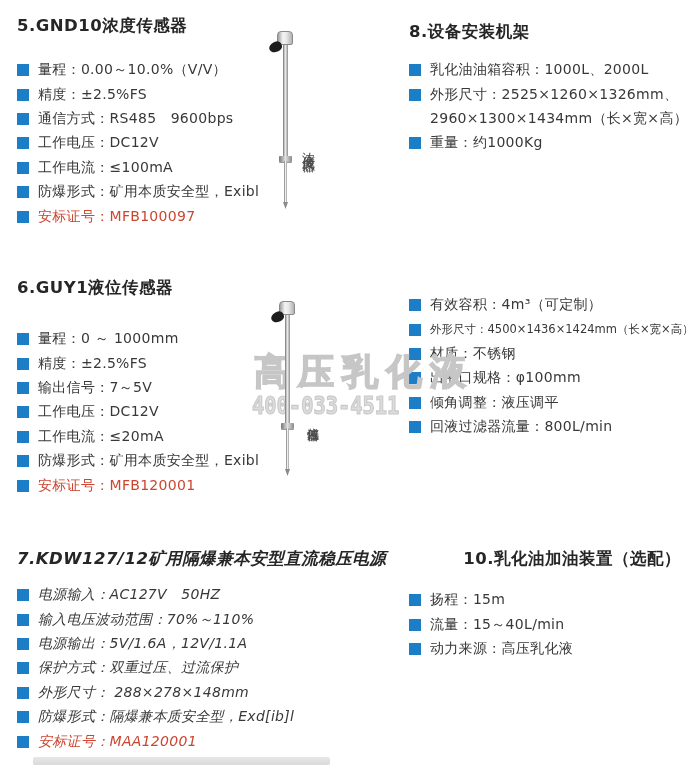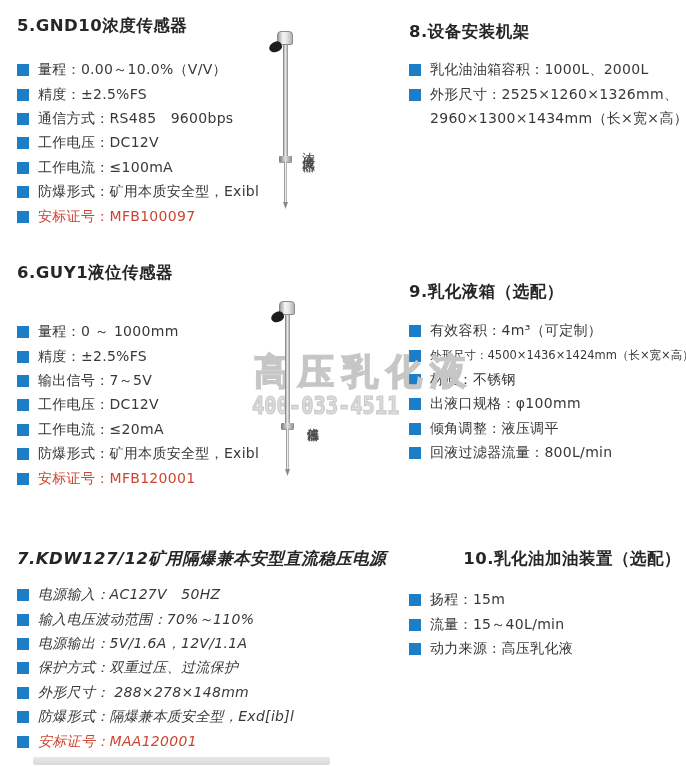--- a/index.html
+++ b/index.html
@@ -12,21 +12,21 @@
              letter-spacing:0.5px;white-space:nowrap;}
   .rows{}
   .row{display:flex;align-items:center;height:24.4px;white-space:nowrap;}
   .bullet{width:12px;height:12px;background:#1b7ec6;margin-right:9px;flex-shrink:0;}
   .row.cont .bullet{visibility:hidden;}
   .row-text{font-size:14px;color:#383838;letter-spacing:0.3px;}
   .row.cert .row-text{color:#cb4631;}
   .row.tight .row-text{font-size:11.5px;letter-spacing:0;}
 
   .sec-s5{left:17px;top:13px;width:335px;}  .sec-s5 .rows{margin-top:19px;}
-  .sec-s6{left:17px;top:260px;width:335px;} .sec-s6 .rows{margin-top:34px;}
+  .sec-s6{left:17px;top:275px;width:335px;} .sec-s6 .rows{margin-top:26px;}
   .sec-s7{left:17px;top:546px;width:360px;font-style:italic;} .sec-s7 .rows{margin-top:11px;text-align:right;}
   .sec-s8{left:409px;top:19px;width:272px;} .sec-s8 .rows{margin-top:13px;}
   .sec-s9{left:409px;top:279px;width:272px;}.sec-s9 .rows{margin-top:14px;}
   .sec-s10{left:409px;top:546px;width:272px;text-align:right;}.sec-s10 .rows{margin-top:16px;}
 
   
   .watermark{position:absolute;left:0;top:0;z-index:5;pointer-events:none;}
   .wm-brand{position:absolute;left:254px;top:348px;font-size:36px;font-weight:700;
             letter-spacing:8px;color:#dcdcdc;-webkit-text-stroke:1.5px #c6c6c6;
             white-space:nowrap;}
@@ -190,25 +190,28 @@
           <span class="row-text">乳化油油箱容积：1000L、2000L</span>
         </div>
       <div class="row">
           <span class="bullet"></span>
           <span class="row-text">外形尺寸：2525×1260×1326mm、</span>
         </div>
       <div class="row cont">
           <span class="bullet"></span>
           <span class="row-text">2960×1300×1434mm（长×宽×高）</span>
         </div>
+      <div class="row">
+          <span class="bullet"></span>
+          <span class="row-text">重量：约1000Kg</span>
+        </div>
     </div>
   </div>
 
   <div class="spec sec-s9">
-    <div class="sec-title">9.乳化液箱（选配）</div>
     <div class="rows">
       <div class="row">
           <span class="bullet"></span>
           <span class="row-text">有效容积：4m³（可定制）</span>
         </div>
       <div class="row tight">
           <span class="bullet"></span>
           <span class="row-text">外形尺寸：4500×1436×1424mm（长×宽×高）</span>
         </div>
       <div class="row">

